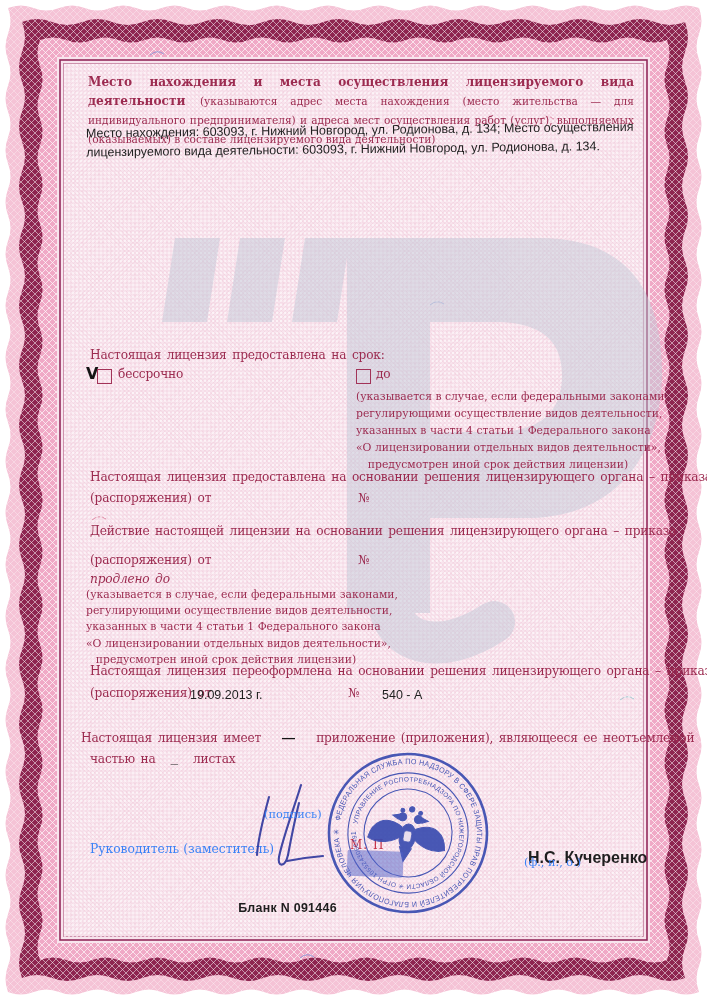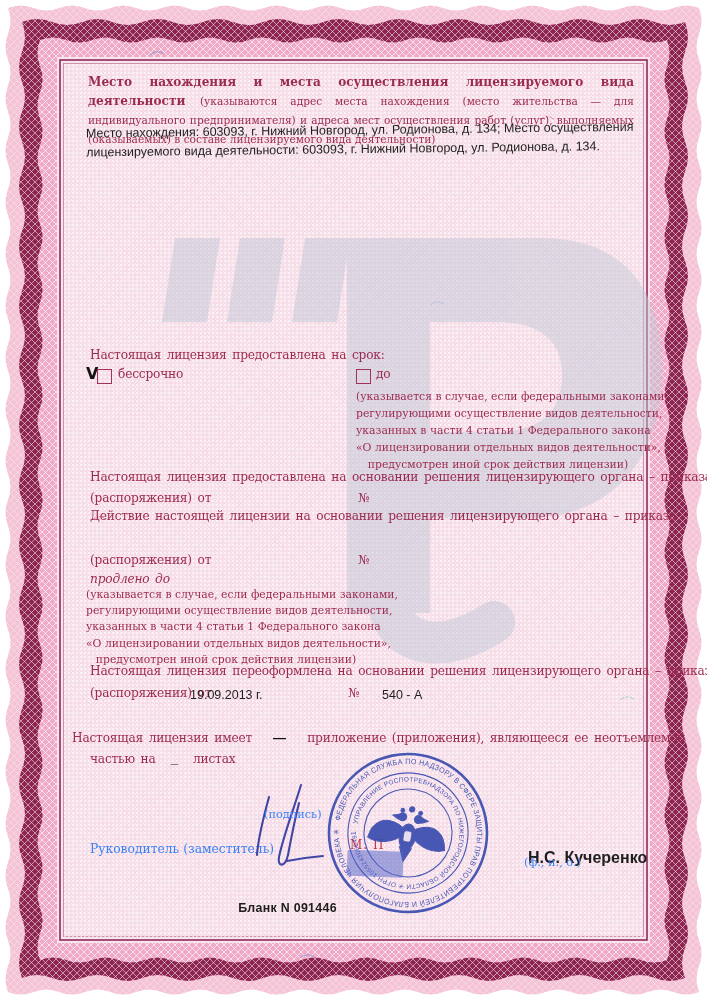--- a/index.html
+++ b/index.html
@@ -87,39 +87,39 @@
     <div>регулирующими осуществление видов деятельности,</div>
     <div>указанных в части 4 статьи 1 Федерального закона</div>
     <div>«О лицензировании отдельных видов деятельности»,</div>
     <div>предусмотрен иной срок действия лицензии)</div>
   </div>
 
   <div class="abs t" style="left:90px;top:470px;">Настоящая лицензия предоставлена на основании решения лицензирующего органа – приказа</div>
   <div class="abs t" style="left:90px;top:491px;">(распоряжения) от</div>
   <div class="abs t" style="left:358px;top:491px;">№</div>
 
-  <div class="abs t" style="left:90px;top:509px;">Действие настоящей лицензии на основании решения лицензирующего органа – приказа</div>
+  <div class="abs t" style="left:90px;top:524px;">Действие настоящей лицензии на основании решения лицензирующего органа – приказа</div>
   <div class="abs t" style="left:90px;top:553px;">(распоряжения) от</div>
   <div class="abs t" style="left:358px;top:553px;">№</div>
   <div class="abs t" style="left:90px;top:572px;font-style:italic;">продлено до</div>
   <div class="abs note" style="left:86px;top:587px;width:280px;line-height:16.2px;">
     <div>(указывается в случае, если федеральными законами,</div>
     <div>регулирующими осуществление видов деятельности,</div>
     <div>указанных в части 4 статьи 1 Федерального закона</div>
     <div>«О лицензировании отдельных видов деятельности»,</div>
     <div>предусмотрен иной срок действия лицензии)</div>
   </div>
 
   <div class="abs t" style="left:90px;top:664px;">Настоящая лицензия переоформлена на основании решения лицензирующего органа – приказа</div>
   <div class="abs t" style="left:90px;top:686px;">(распоряжения) от</div>
   <div class="abs typed" style="left:190px;top:686px;">19.09.2013 г.</div>
   <div class="abs t" style="left:348px;top:686px;">№</div>
   <div class="abs typed" style="left:382px;top:686px;">540 - А</div>
 
-  <div class="abs" style="left:72px;top:727px;white-space:nowrap;text-align:center;">
+  <div class="abs" style="left:81px;top:727px;white-space:nowrap;text-align:center;">
     <span class="t">Настоящая лицензия имеет</span>
     <span class="blackdash" style="margin:0 16px;font-size:13px;">—</span>
     <span class="t">приложение (приложения), являющееся ее неотъемлемой</span>
   </div>
   <div class="abs" style="left:90px;top:748px;white-space:nowrap;">
     <span class="t">частью на</span>
     <span class="blackdash" style="margin:0 10px;font-size:13px;">_</span>
     <span class="t">листах</span>
   </div>
 

